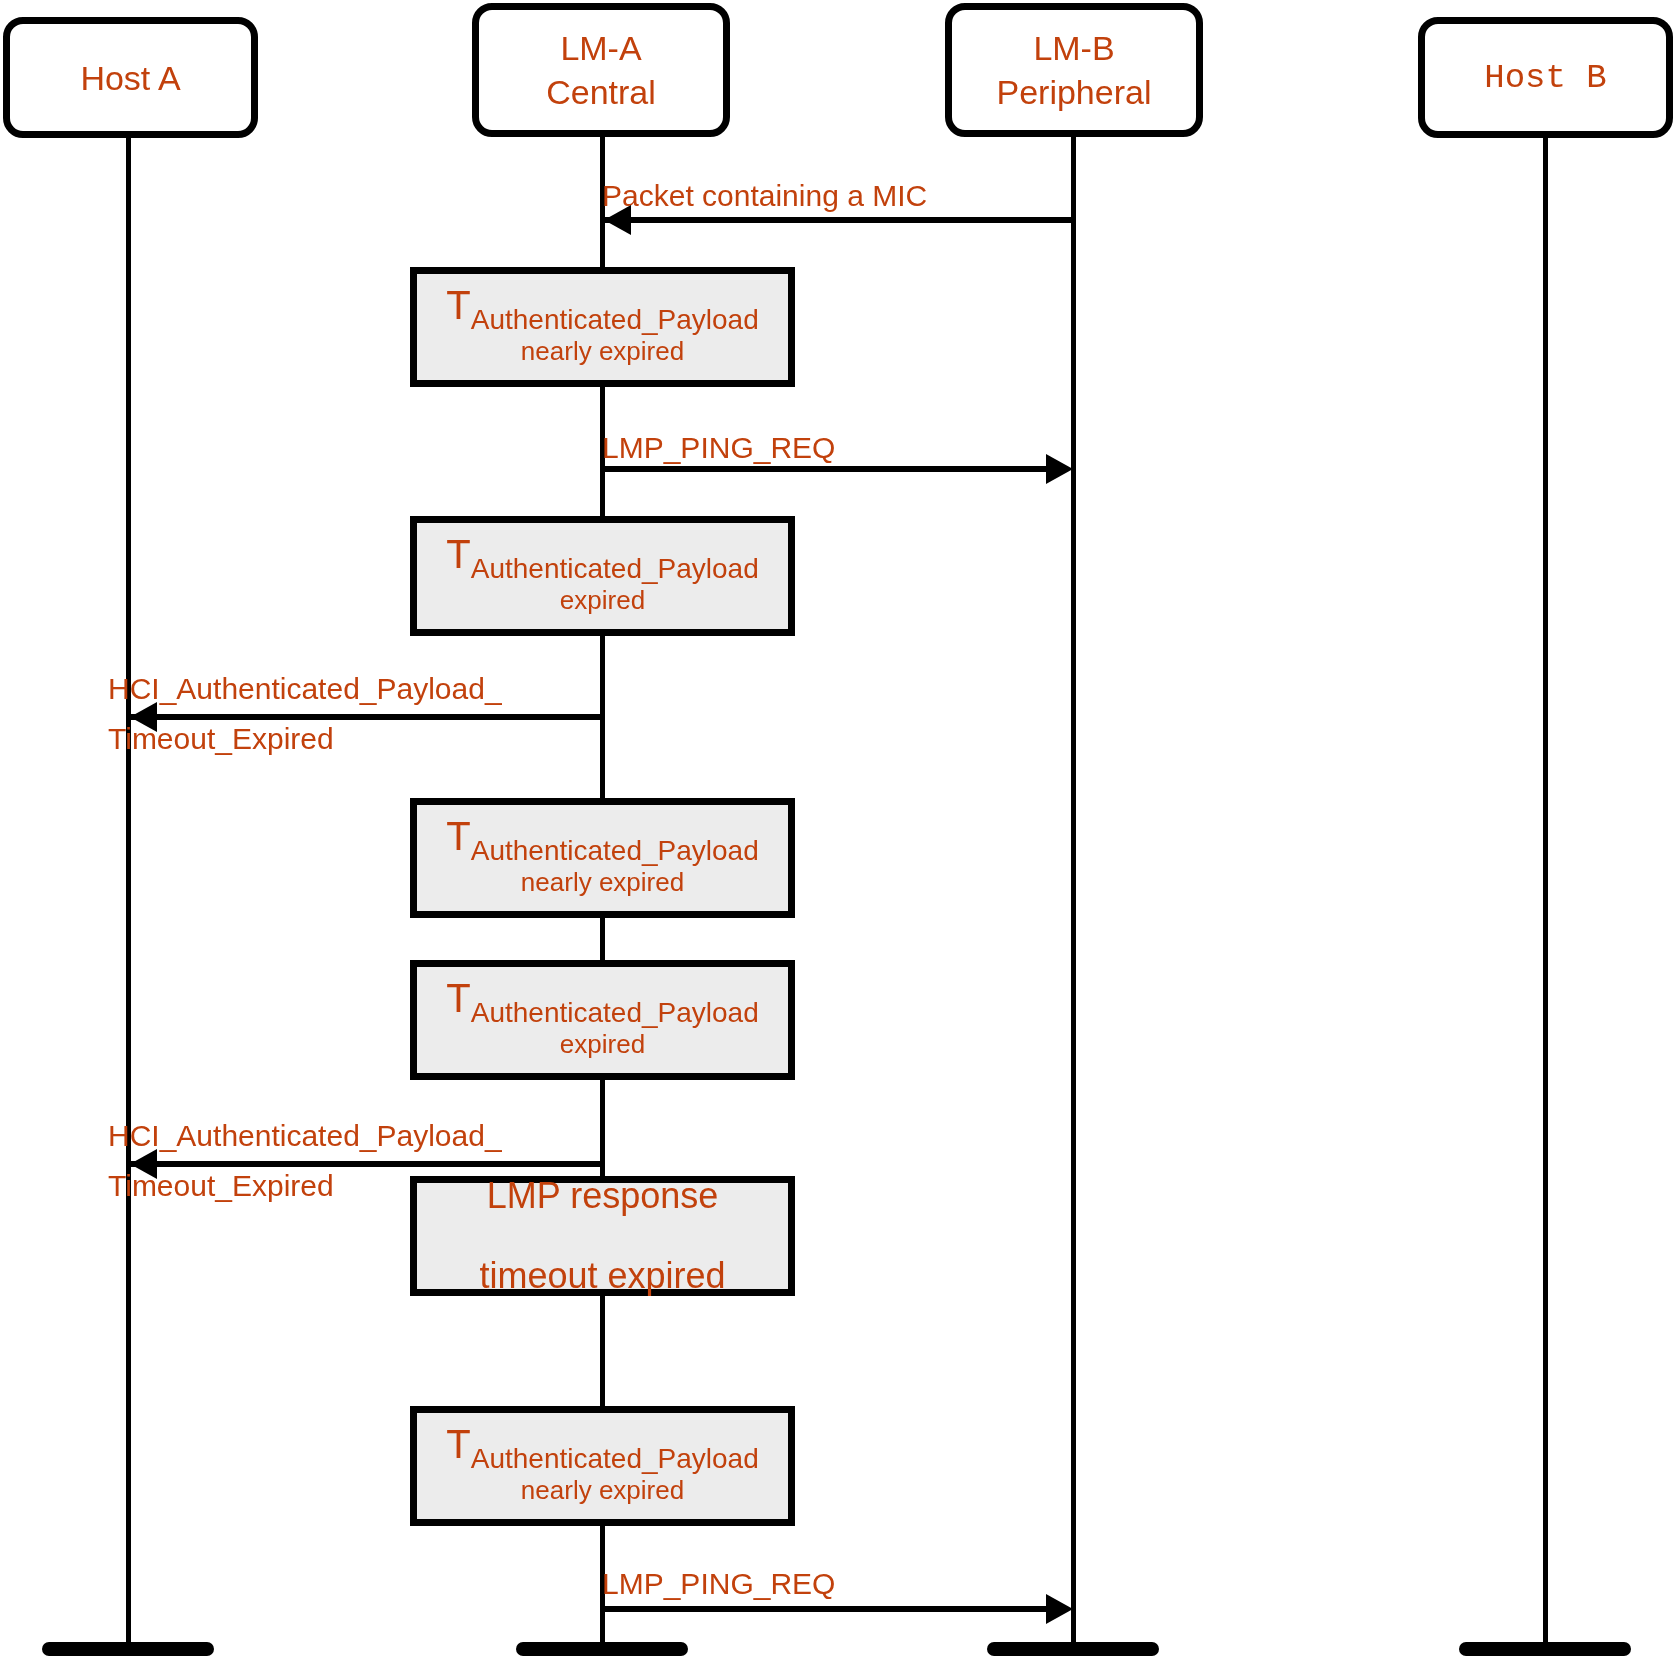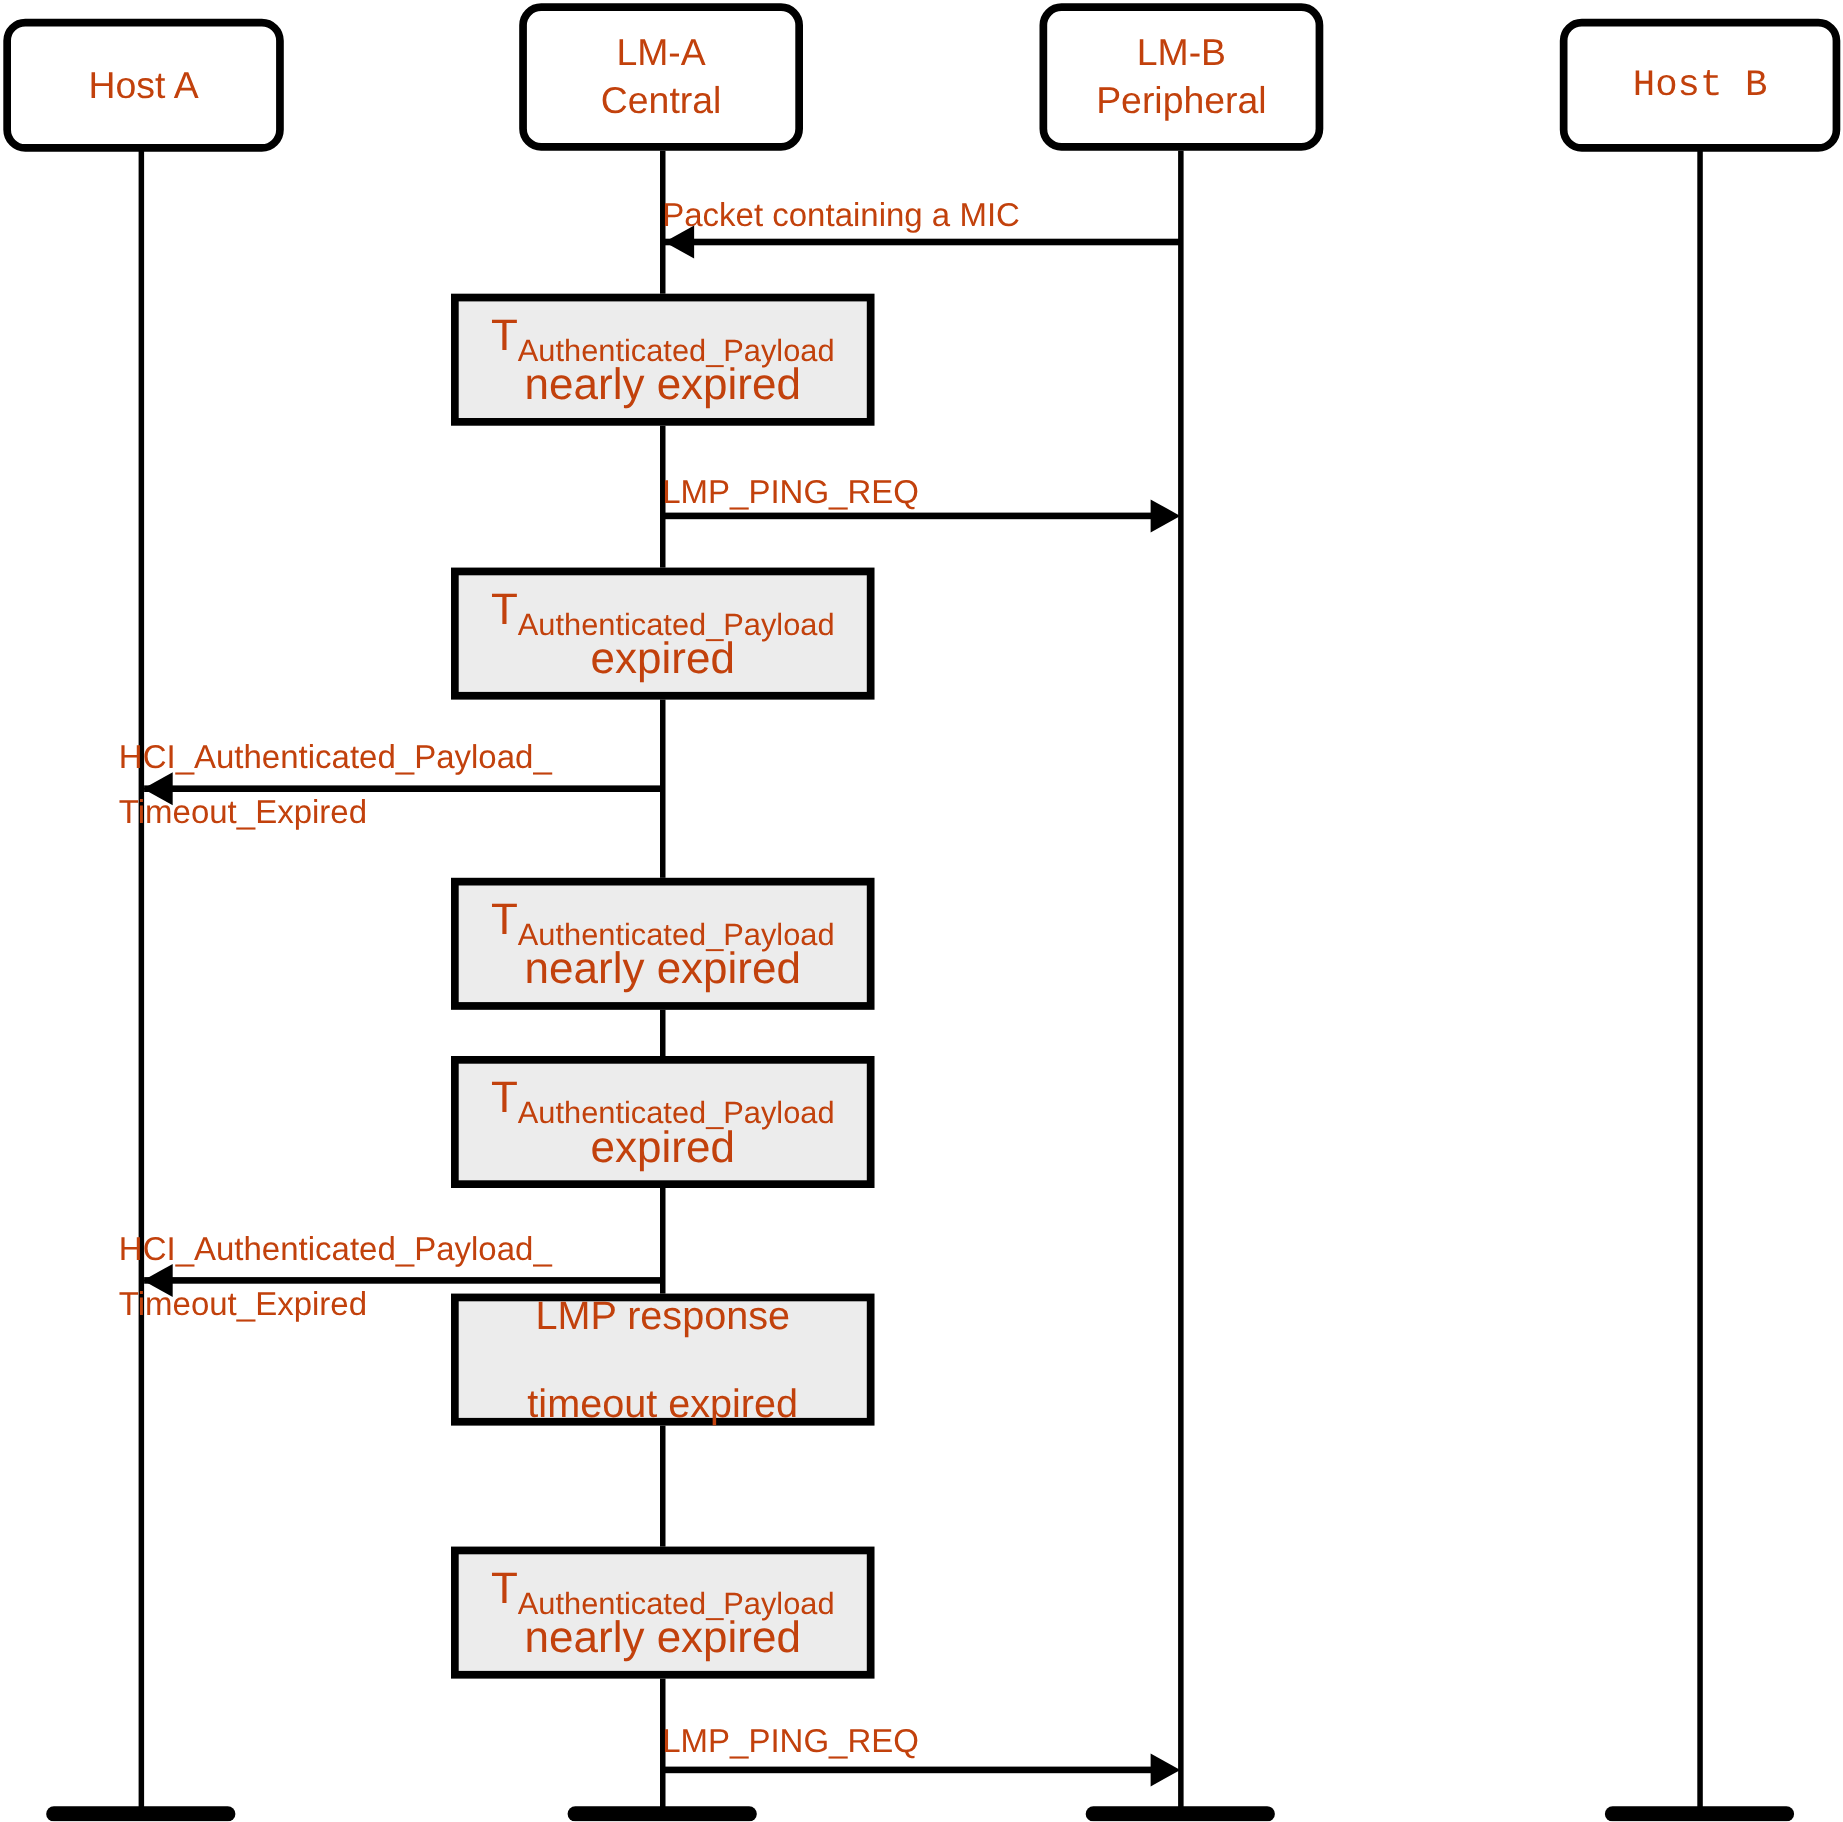--- a/index.html
+++ b/index.html
@@ -38,21 +38,21 @@
     height: 120px;
     background: #ececec;
     border: 7px solid #000000;
     display: flex;
     flex-direction: column;
     justify-content: center;
     text-align: center;
   }
   .ev-timer { font-size: 40px; line-height: 42px; }
   .t-sub { font-size: 28px; position: relative; top: 10px; }
-  .ev-status { font-size: 40px; line-height: 40px; }
+  .ev-status { font-size: 26px; line-height: 40px; }
   .ev-plain { font-size: 36px; line-height: 46px; }
   
   .msg-line { position: absolute; height: 6px; background: #000000; }
   .arrow-left {
     position: absolute; width: 0; height: 0;
     border-top: 15px solid transparent;
     border-bottom: 15px solid transparent;
     border-right: 27px solid #000000;
   }
   .arrow-right {

